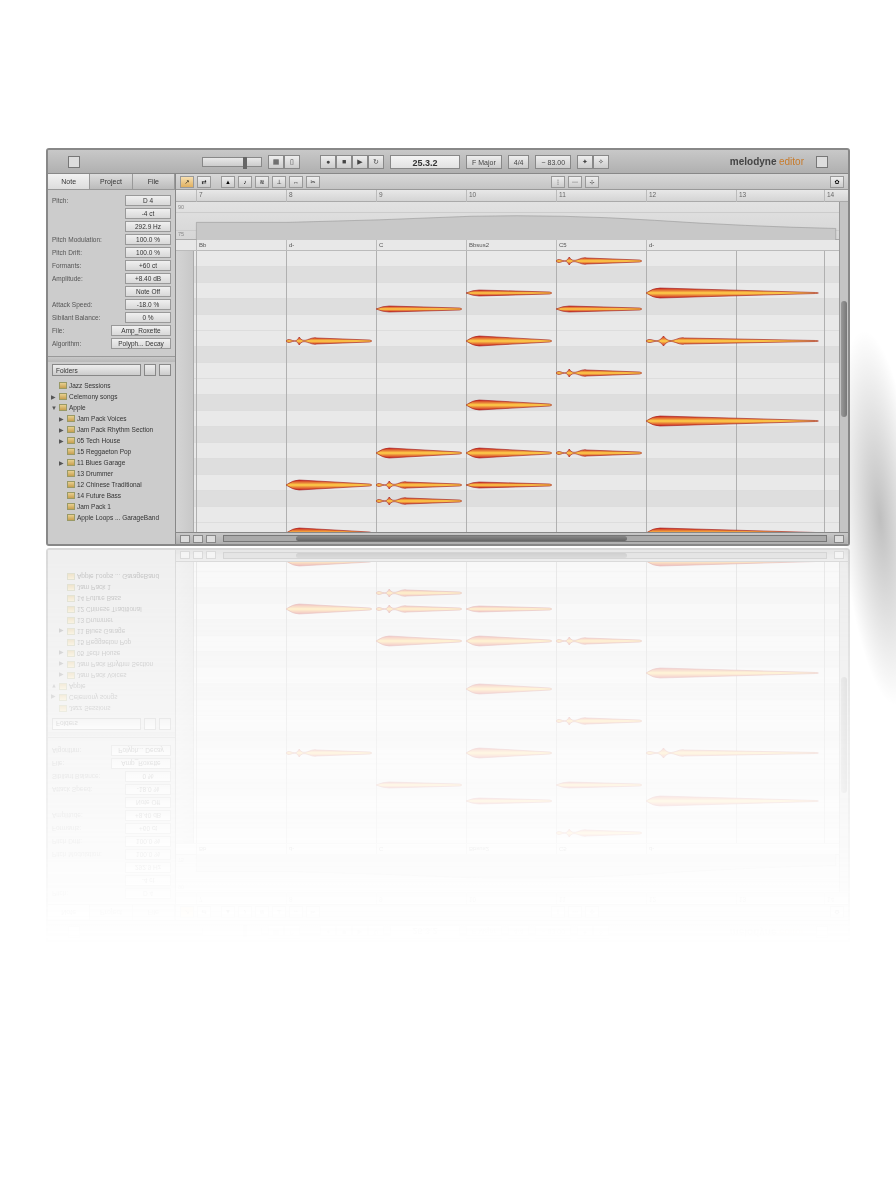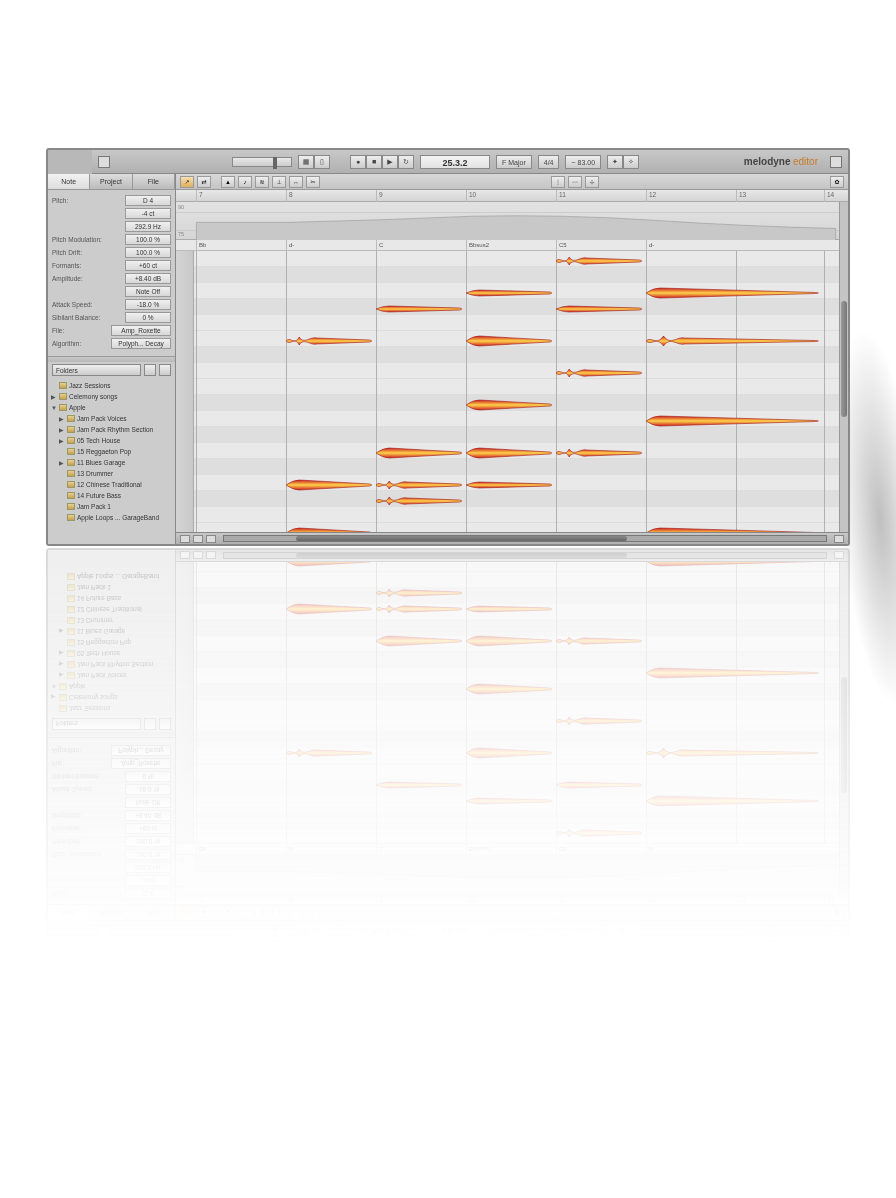--- a/index.html
+++ b/index.html
@@ -3,21 +3,21 @@
 <meta charset="utf-8">
 <style>
 * { box-sizing: border-box; margin: 0; padding: 0; font-family: Arial, Helvetica, sans-serif; }
 body { background: #fff; }
 .app-wrapper { width: 804px; margin: 148px auto 0 auto; position: relative; }
 .app { width: 804px; height: 398px; background: #b8b8b8; border: 2px solid #888; border-radius: 3px; display: flex; flex-direction: column; overflow: hidden; }
 .reflection { transform: scaleY(-1); opacity: 0.35; filter: blur(0.5px); mask-image: linear-gradient(to bottom, rgba(0,0,0,0.9), rgba(0,0,0,0)); -webkit-mask-image: linear-gradient(to top, rgba(0,0,0,0.9), rgba(0,0,0,0)); margin-top: 2px; pointer-events: none; }
 .shadow-blob { position: absolute; top: 180px; right: -70px; width: 80px; height: 380px; background: radial-gradient(ellipse at center, rgba(0,0,0,0.25), rgba(0,0,0,0) 70%); transform: rotate(-5deg); z-index: -1; pointer-events: none; }
 
 
-.topbar { height: 24px; background: linear-gradient(#c8c8c8,#b0b0b0); border-bottom: 1px solid #888; display: flex; align-items: center; gap: 6px; padding: 0 6px; font-size: 8px; color: #444; margin-left: 44px; }
+.topbar { height: 24px; background: linear-gradient(#c8c8c8,#b0b0b0); border-bottom: 1px solid #888; display: flex; align-items: center; gap: 6px; padding: 0 20px; font-size: 8px; color: #444; }
 .topbar .sq { width: 12px; height: 12px; background: #ddd; border: 1px solid #777; display:inline-block; }
 .slider { width: 60px; height: 10px; background: linear-gradient(#e8e8e8,#ccc); border: 1px solid #888; position: relative; }
 .slider::after { content:''; position:absolute; right:14px; top:-1px; width:4px; height:12px; background:#666; }
 .btngrp { display:flex; gap:0; }
 .btngrp .tb { width:16px; height:14px; background:linear-gradient(#eee,#ccc); border:1px solid #888; display:flex; align-items:center; justify-content:center; font-size:7px; }
 .timedisp { width:70px; height:14px; background:linear-gradient(#f4f4f4,#e2e2e2); border:1px solid #888; text-align:center; line-height:14px; font-size:9px; font-weight:bold; color:#333; }
 .smallbox { height:14px; padding:0 5px; background:linear-gradient(#eee,#ccc); border:1px solid #888; line-height:14px; font-size:7px; }
 .brand { margin-left:auto; font-family: Georgia, serif; font-size:10px; color:#444; }
 .brand b { font-weight:bold; }
 .brand span.ed { color:#c77a2a; }

